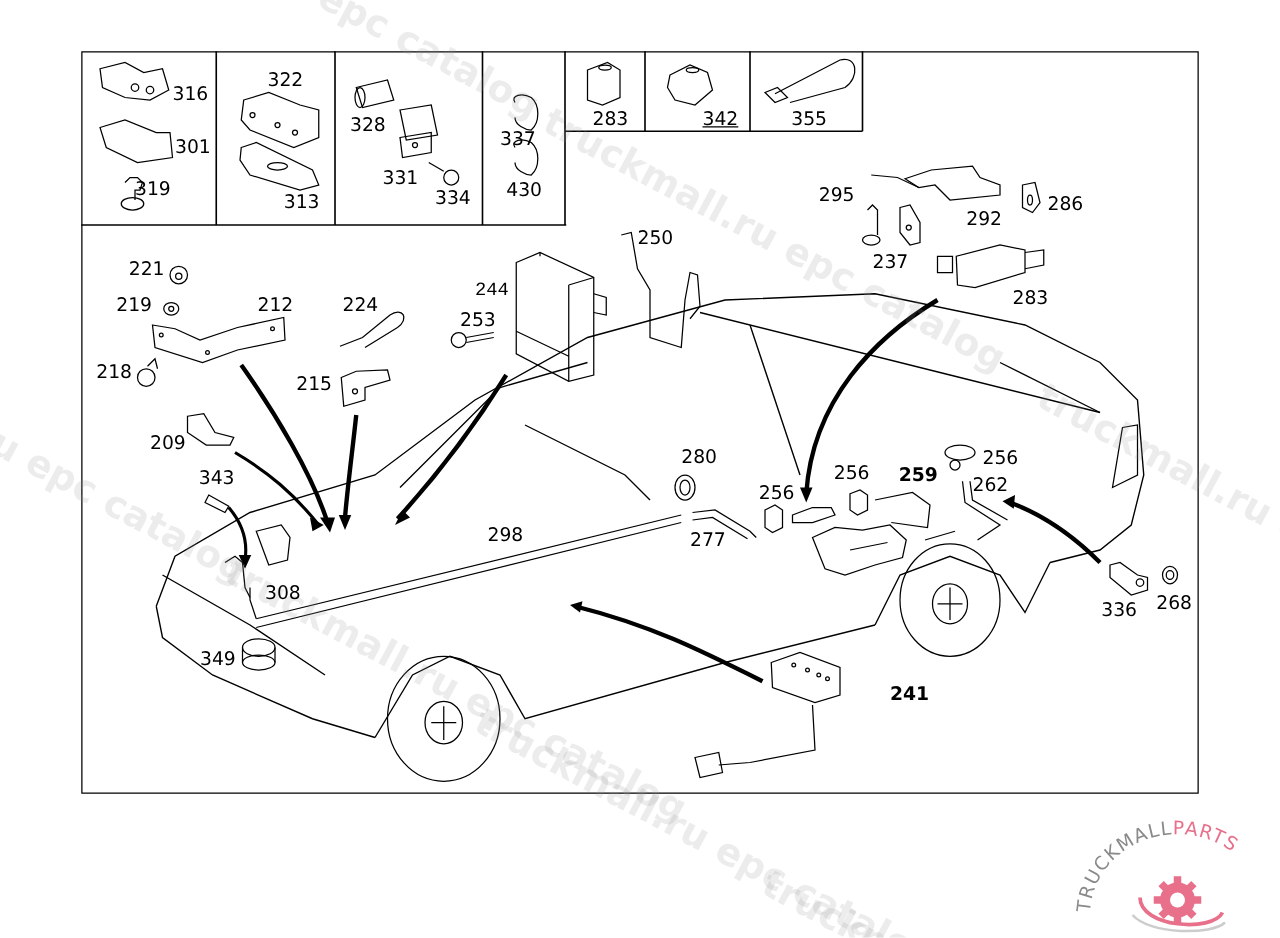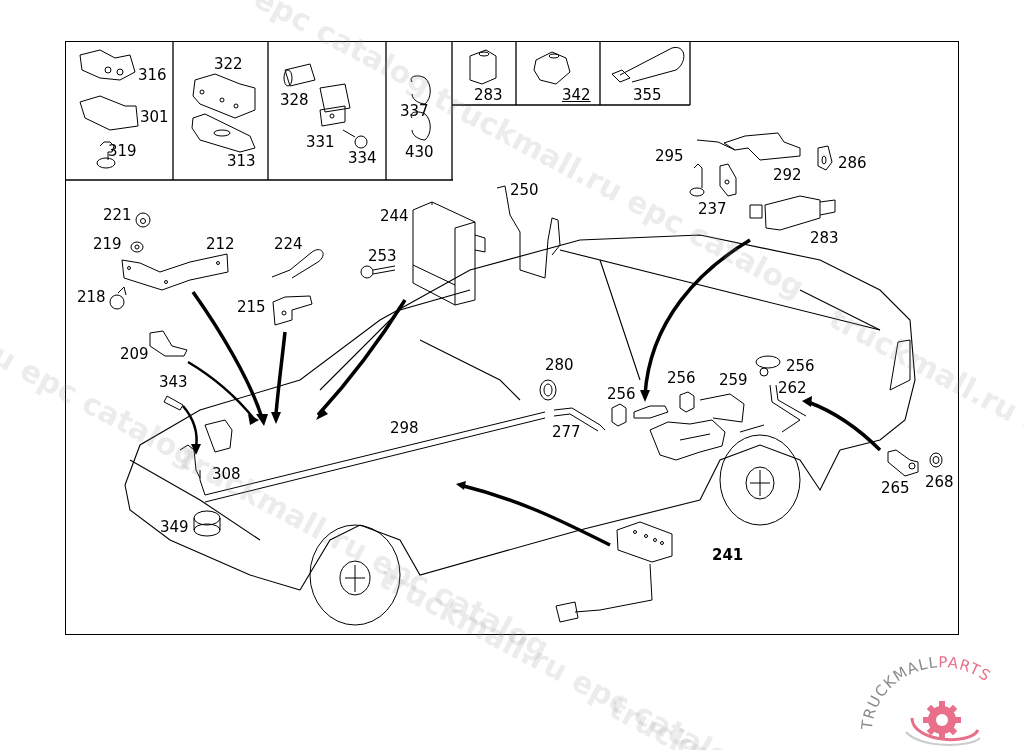--- a/index.html
+++ b/index.html
@@ -288,44 +288,44 @@
 <span class="lbl" style="left:562px;top:88px;text-decoration:underline;">342</span>
 <span class="lbl" style="left:633px;top:88px;">355</span>
 
 <span class="lbl" style="left:655px;top:149px;">295</span>
 <span class="lbl" style="left:773px;top:168px;">292</span>
 <span class="lbl" style="left:838px;top:156px;">286</span>
 <span class="lbl" style="left:698px;top:202px;">237</span>
 <span class="lbl" style="left:810px;top:231px;">283</span>
 
 <span class="lbl" style="left:510px;top:183px;">250</span>
-<span class="lbl" style="left:380px;top:209px;">244</span>
+<span class="lbl" style="left:380px;top:225px;font-family:Liberation Mono, monospace;">244</span>
 <span class="lbl" style="left:368px;top:249px;">253</span>
 
 <span class="lbl" style="left:103px;top:208px;">221</span>
 <span class="lbl" style="left:93px;top:237px;">219</span>
 <span class="lbl" style="left:206px;top:237px;">212</span>
 <span class="lbl" style="left:77px;top:290px;">218</span>
 <span class="lbl" style="left:274px;top:237px;">224</span>
 <span class="lbl" style="left:237px;top:300px;">215</span>
 <span class="lbl" style="left:120px;top:347px;">209</span>
 
 <span class="lbl" style="left:159px;top:375px;">343</span>
 <span class="lbl" style="left:212px;top:467px;">308</span>
 <span class="lbl" style="left:160px;top:520px;">349</span>
 
 <span class="lbl" style="left:390px;top:421px;">298</span>
 <span class="lbl" style="left:545px;top:358px;">280</span>
 <span class="lbl" style="left:552px;top:425px;">277</span>
 <span class="lbl" style="left:607px;top:387px;">256</span>
 <span class="lbl" style="left:667px;top:371px;">256</span>
 <span class="lbl" style="left:786px;top:359px;">256</span>
-<span class="lbl" style="left:719px;top:373px;">259</span>
+<span class="lbl" style="left:719px;top:373px;font-weight:bold;">259</span>
 <span class="lbl" style="left:778px;top:381px;">262</span>
-<span class="lbl" style="left:881px;top:481px;">265</span>
+<span class="lbl" style="left:881px;top:481px;">336</span>
 <span class="lbl" style="left:925px;top:475px;">268</span>
 <span class="lbl" style="left:712px;top:548px;font-weight:bold;">241</span>
 
 <svg id="logo" viewBox="0 0 174 100" xmlns="http://www.w3.org/2000/svg">
   <defs>
     <path id="arcpath" d="M22,82 A65,60 0 0 1 162,82"></path>
   </defs>
   <text font-family="DejaVu Sans, sans-serif" font-size="15" letter-spacing="1">
     <textPath href="#arcpath" startOffset="2">
       <tspan id="logo-a" fill="#8a8a8a">TRUCKMALL</tspan><tspan id="logo-b" fill="#e8708a">PARTS</tspan>

